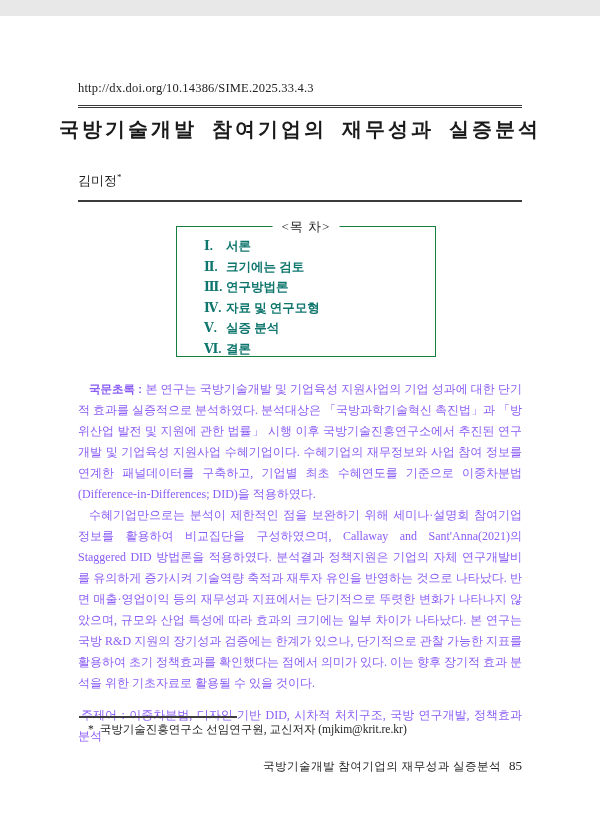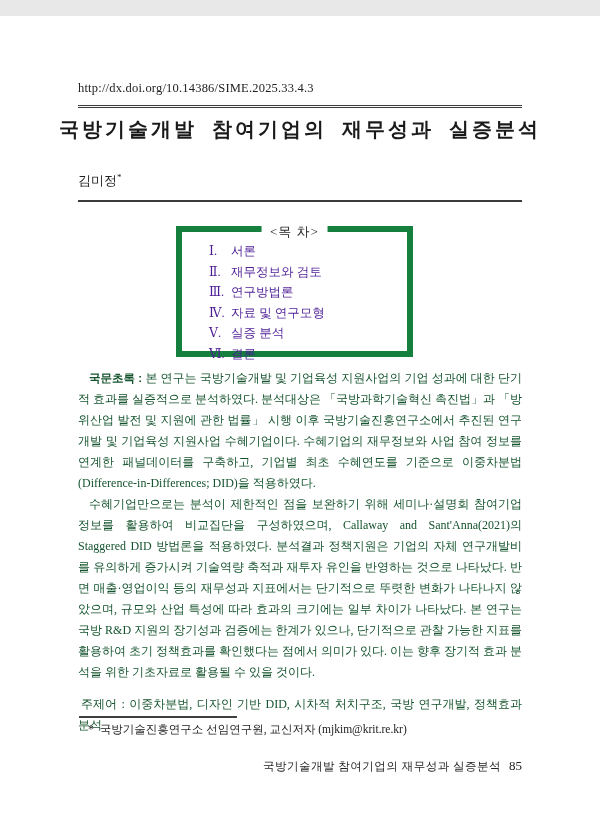--- a/index.html
+++ b/index.html
@@ -46,22 +46,22 @@
   }
   .author-line sup { font-size: 9px; }
   .rule-single {
     position: absolute;
     top: 184px; left: 78px; width: 444px;
     border-top: 2px solid #3b3b3b;
   }
   .toc-box {
     position: absolute;
     top: 210px; left: 176px;
-    width: 237px; height: 131px;
-    border: 6px solid #15803d;
+    width: 260px; height: 131px;
+    border: 1px solid #15803d;
     box-sizing: border-box;
   }
   .toc-heading {
     position: absolute;
     top: -9px; left: 50%;
     transform: translateX(-50%);
     background: #ffffff;
     padding: 0 9px;
     font-size: 13px;
     letter-spacing: 1px;
@@ -69,30 +69,31 @@
     color: #1f1f1f;
   }
   .toc-list {
     list-style: none;
     margin: 0;
     padding: 9px 0 0 27px;
   }
   .toc-list li {
     font-size: 12.5px;
     line-height: 20.5px;
-    color: #4c1d95;
+    color: #0f766e;
+    font-weight: bold;
   }
   .toc-numeral { display: inline-block; min-width: 22px; }
   .abstract-block {
     position: absolute;
-    top: 352px; left: 78px; width: 444px;
+    top: 363px; left: 78px; width: 444px;
     font-size: 12px;
     line-height: 21px;
     text-align: justify;
-    color: #14532d;
+    color: #8b5cf6;
   }
   .abstract-block p { margin: 0; text-indent: 11px; }
   .abstract-label {
     font-family: "Liberation Sans", "DejaVu Sans", sans-serif;
     font-weight: bold;
     font-size: 11.5px;
   }
   .keywords-para { margin-top: 11px !important; text-indent: 3px !important; }
   .footnote-rule {
     position: absolute;
@@ -129,21 +130,21 @@
   <div class="paper-title">국방기술개발 참여기업의 재무성과 실증분석</div>
 
   <div class="author-line"><span>김미정</span><sup>*</sup></div>
 
   <div class="rule-single"></div>
 
   <div class="toc-box">
     <div class="toc-heading">&lt;목 차&gt;</div>
     <ul class="toc-list">
       <li><span class="toc-numeral">Ⅰ.</span><span>서론</span></li>
-      <li><span class="toc-numeral">Ⅱ.</span><span>재무정보와 검토</span></li>
+      <li><span class="toc-numeral">Ⅱ.</span><span>크기에는 검토</span></li>
       <li><span class="toc-numeral">Ⅲ.</span><span>연구방법론</span></li>
       <li><span class="toc-numeral">Ⅳ.</span><span>자료 및 연구모형</span></li>
       <li><span class="toc-numeral">Ⅴ.</span><span>실증 분석</span></li>
       <li><span class="toc-numeral">Ⅵ.</span><span>결론</span></li>
     </ul>
   </div>
 
   <div class="abstract-block">
     <p><span class="abstract-label">국문초록 :</span>&nbsp;<span>본 연구는 국방기술개발 및 기업육성 지원사업의 기업 성과에 대한 단기적 효과를 실증적으로 분석하였다. 분석대상은 「국방과학기술혁신 촉진법」과 「방위산업 발전 및 지원에 관한 법률」 시행 이후 국방기술진흥연구소에서 추진된 연구개발 및 기업육성 지원사업 수혜기업이다. 수혜기업의 재무정보와 사업 참여 정보를 연계한 패널데이터를 구축하고, 기업별 최초 수혜연도를 기준으로 이중차분법(Difference-in-Differences; DID)을 적용하였다.</span></p>
     <p>수혜기업만으로는 분석이 제한적인 점을 보완하기 위해 세미나·설명회 참여기업 정보를 활용하여 비교집단을 구성하였으며, Callaway and Sant'Anna(2021)의 Staggered DID 방법론을 적용하였다. 분석결과 정책지원은 기업의 자체 연구개발비를 유의하게 증가시켜 기술역량 축적과 재투자 유인을 반영하는 것으로 나타났다. 반면 매출·영업이익 등의 재무성과 지표에서는 단기적으로 뚜렷한 변화가 나타나지 않았으며, 규모와 산업 특성에 따라 효과의 크기에는 일부 차이가 나타났다. 본 연구는 국방 R&amp;D 지원의 장기성과 검증에는 한계가 있으나, 단기적으로 관찰 가능한 지표를 활용하여 초기 정책효과를 확인했다는 점에서 의미가 있다. 이는 향후 장기적 효과 분석을 위한 기초자료로 활용될 수 있을 것이다.</p>

